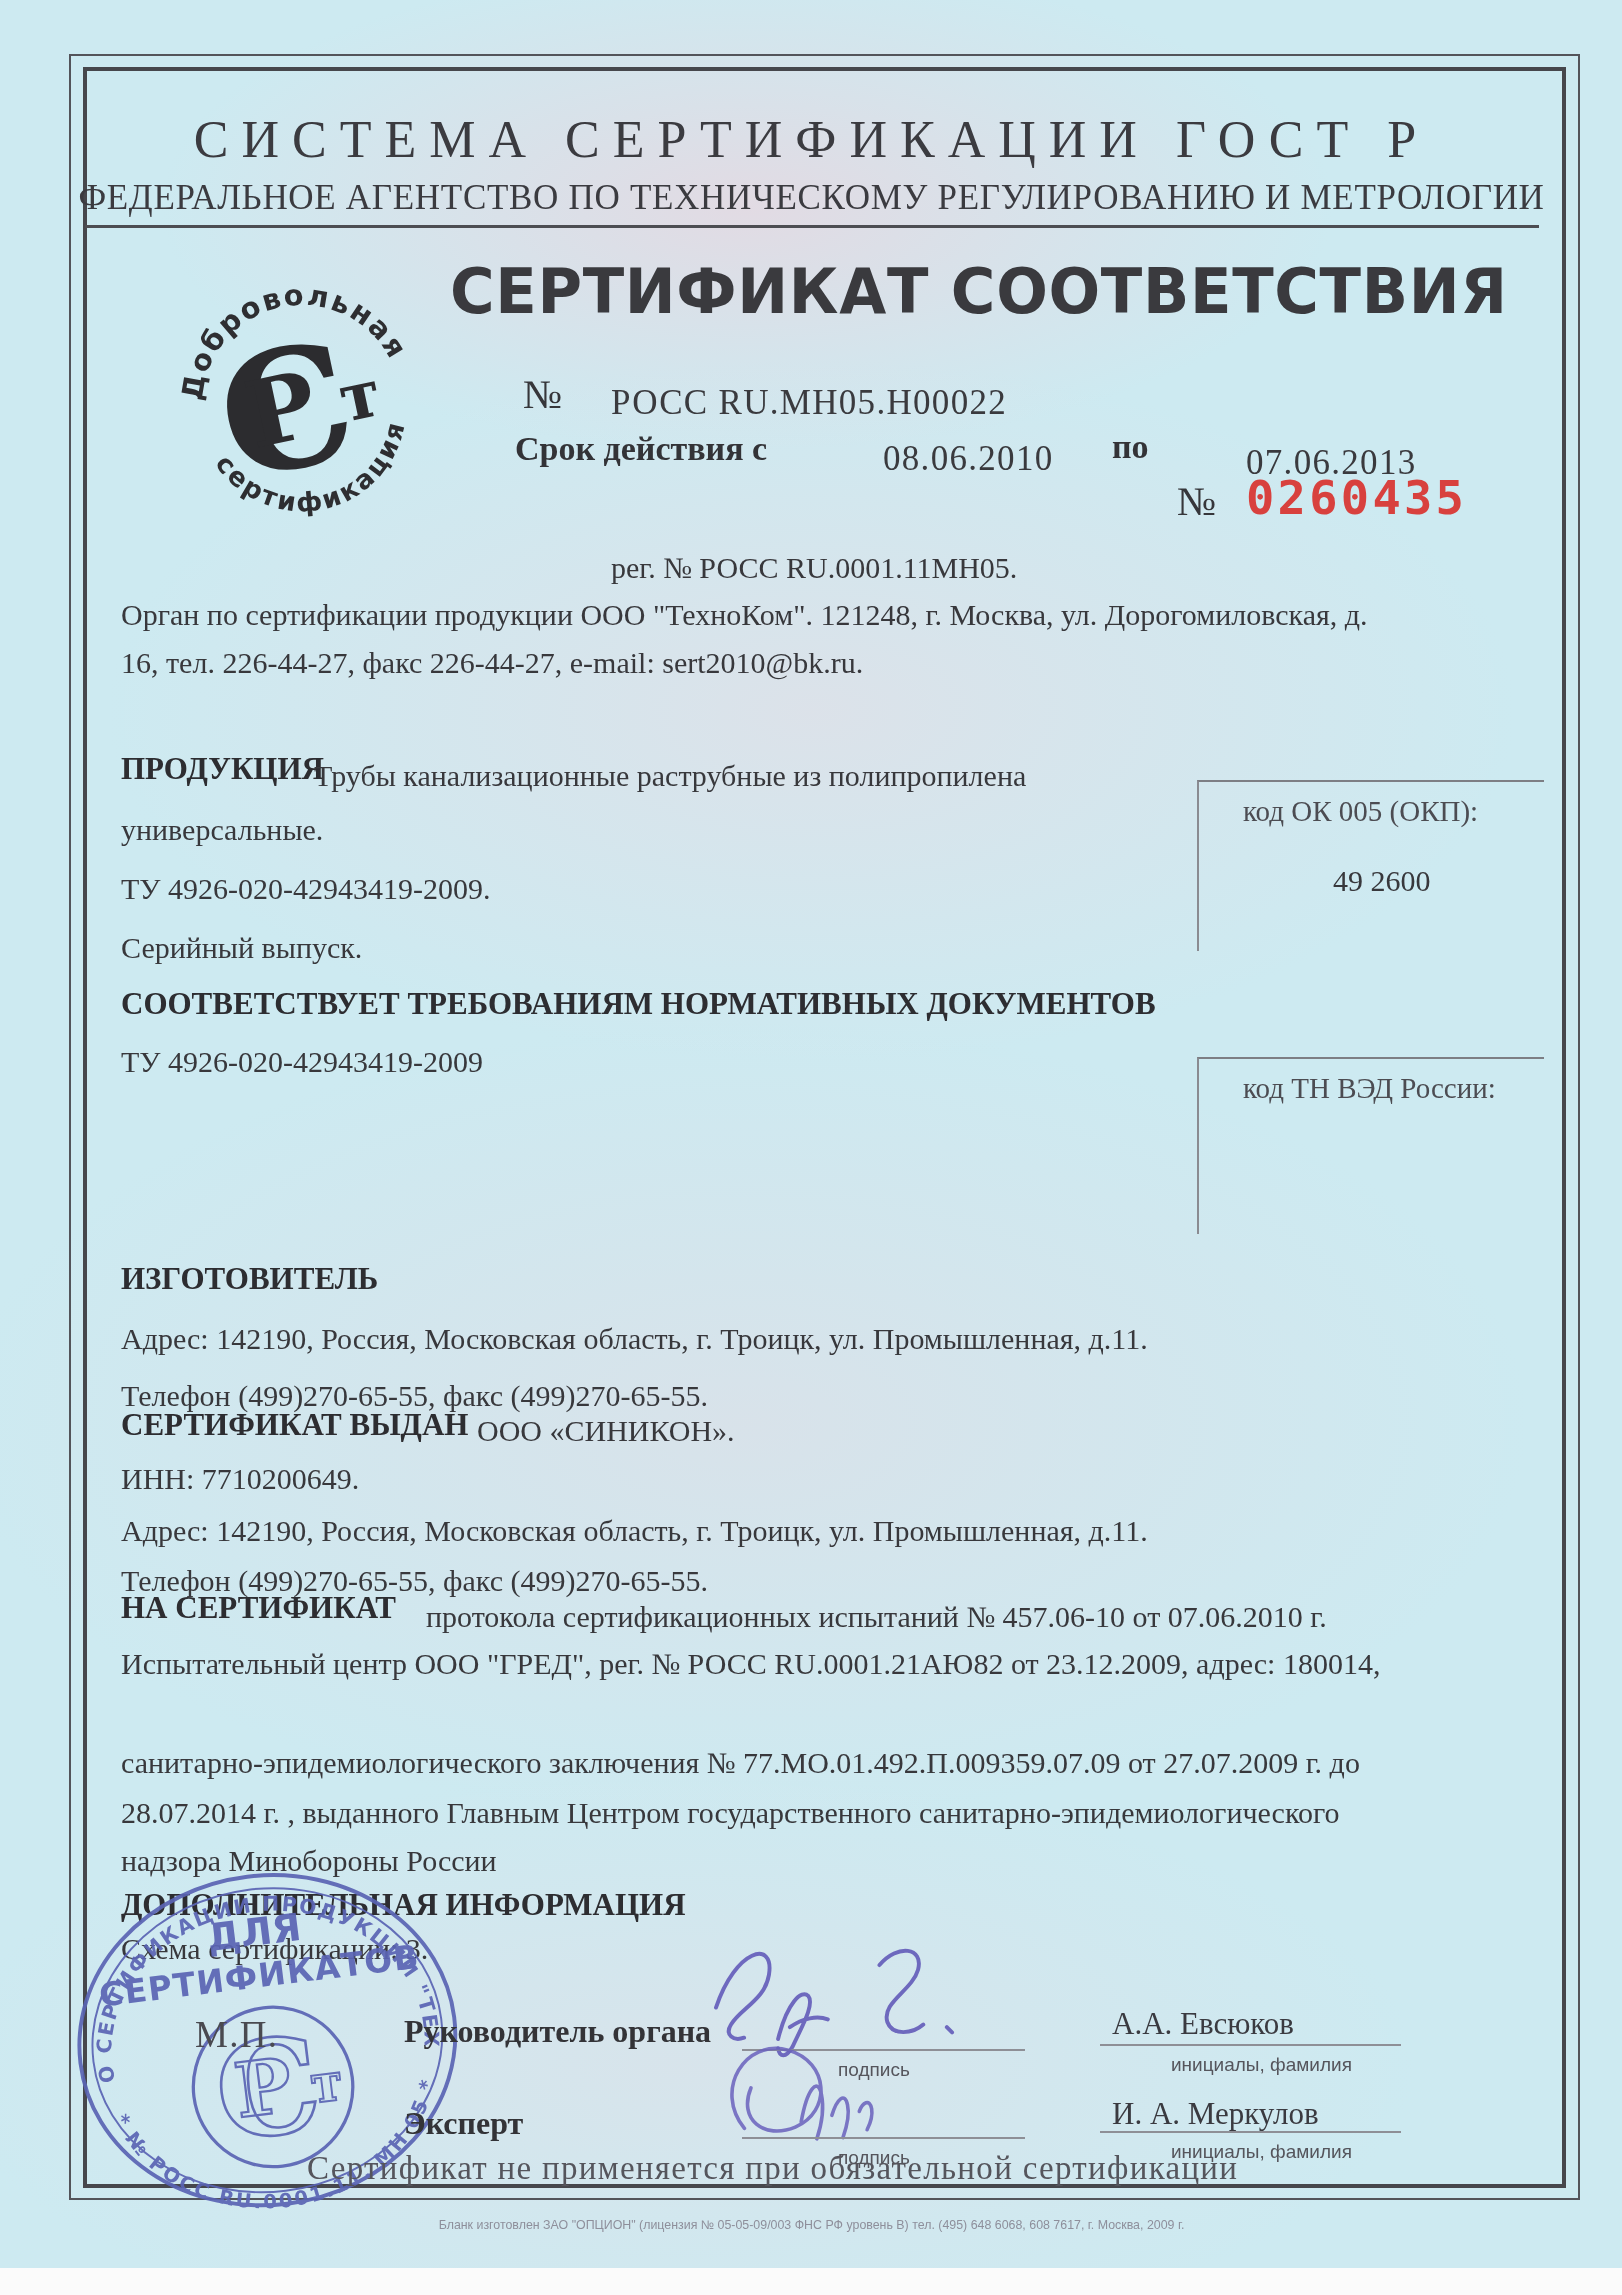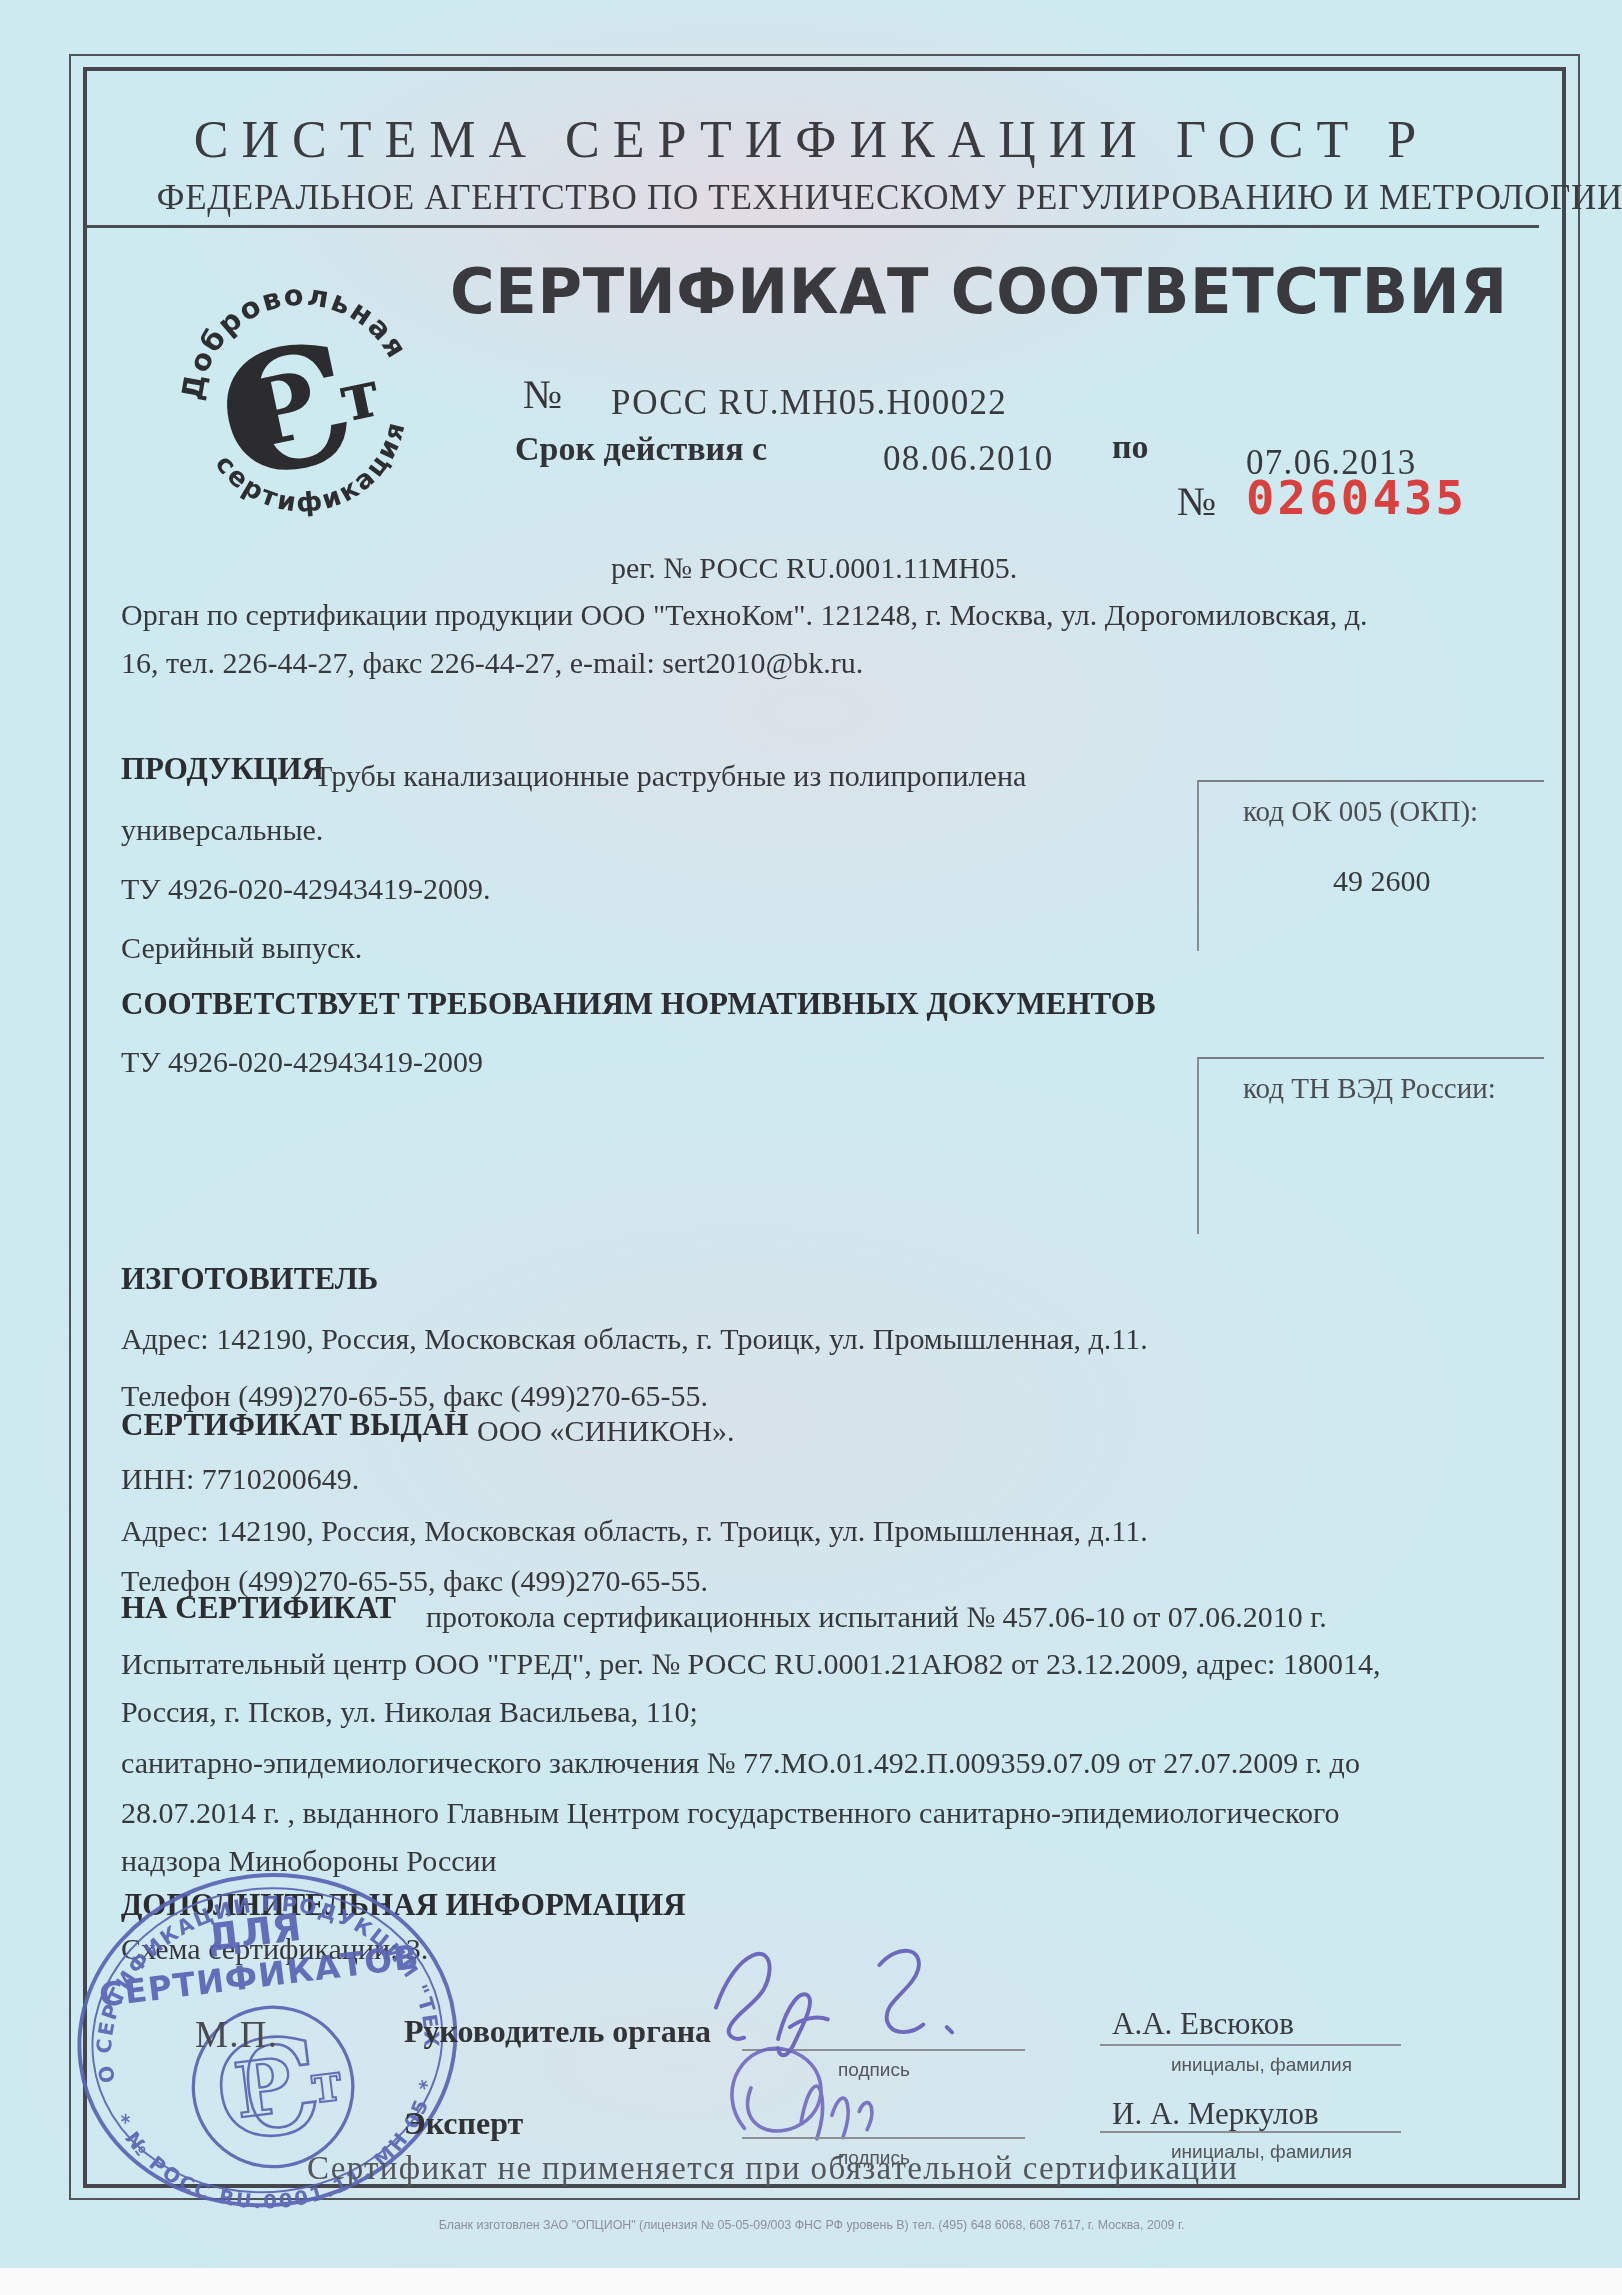--- a/index.html
+++ b/index.html
@@ -46,21 +46,21 @@
 </head>
 <body>
 
 <div class="page">
 
   <div class="frame-outer">
     <div class="frame-inner"></div>
   </div>
 
   <div class="abs ctr hdr1" style="top:110px;">СИСТЕМА СЕРТИФИКАЦИИ ГОСТ Р</div>
-  <div class="abs ctr hdr2" style="top:178px;text-align:right;">ФЕДЕРАЛЬНОЕ АГЕНТСТВО ПО ТЕХНИЧЕСКОМУ РЕГУЛИРОВАНИЮ И МЕТРОЛОГИИ</div>
+  <div class="abs ctr hdr2" style="top:178px;">ФЕДЕРАЛЬНОЕ АГЕНТСТВО ПО ТЕХНИЧЕСКОМУ РЕГУЛИРОВАНИЮ И МЕТРОЛОГИИ</div>
   <div class="sep"></div>
 
   <svg class="abs" style="left:163px;top:262px;transform:rotate(-12deg);" width="275" height="275" viewBox="0 0 420 420">
     <defs>
       <path id="ltop" d="M 58 218 A 152 152 0 1 1 362 218"></path>
       <path id="lbot" d="M 50 218 A 160 163 0 0 0 370 218"></path>
     </defs>
     <text font-size="44" font-weight="bold" fill="#2e2e31" letter-spacing="3">
       <textPath href="#ltop" startOffset="50%" text-anchor="middle">Добровольная</textPath>
     </text>
@@ -114,21 +114,20 @@
 
   <div class="abs lbl" style="left:121px;top:1407px;">СЕРТИФИКАТ ВЫДАН</div>
   <div class="abs body" style="left:477px;top:1414px;">ООО «СИНИКОН».</div>
   <div class="abs body" style="left:121px;top:1462px;">ИНН: 7710200649.</div>
   <div class="abs body" style="left:121px;top:1514px;">Адрес: 142190, Россия, Московская область, г. Троицк, ул. Промышленная, д.11.</div>
   <div class="abs body" style="left:121px;top:1564px;">Телефон (499)270-65-55, факс (499)270-65-55.</div>
 
   <div class="abs lbl" style="left:121px;top:1590px;">НА СЕРТИФИКАТ</div>
   <div class="abs body" style="left:426px;top:1600px;">протокола сертификационных испытаний № 457.06-10 от 07.06.2010 г.</div>
   <div class="abs body" style="left:121px;top:1647px;">Испытательный центр ООО "ГРЕД", рег. № РОСС RU.0001.21АЮ82 от 23.12.2009, адрес: 180014,</div>
-  <div class="abs body" style="left:121px;top:1695px;">Россия, г. Псков, ул. Николая Васильева, 110;</div>
   <div class="abs body" style="left:121px;top:1746px;">санитарно-эпидемиологического заключения № 77.МО.01.492.П.009359.07.09 от 27.07.2009 г. до</div>
   <div class="abs body" style="left:121px;top:1796px;">28.07.2014 г. , выданного Главным Центром государственного санитарно-эпидемиологического</div>
   <div class="abs body" style="left:121px;top:1844px;">надзора Минобороны России</div>
 
   <div class="abs lbl" style="left:121px;top:1887px;">ДОПОЛНИТЕЛЬНАЯ ИНФОРМАЦИЯ</div>
   <div class="abs body" style="left:121px;top:1932px;">Схема сертификации: 3.</div>
 
   <svg class="abs" style="left:58px;top:1865px;transform:rotate(-7deg);opacity:.92;" width="419" height="353" viewBox="0 0 640 540">
     <defs>
       <path id="stop" d="M 82 302 A 240 205 0 1 1 558 302"></path>

